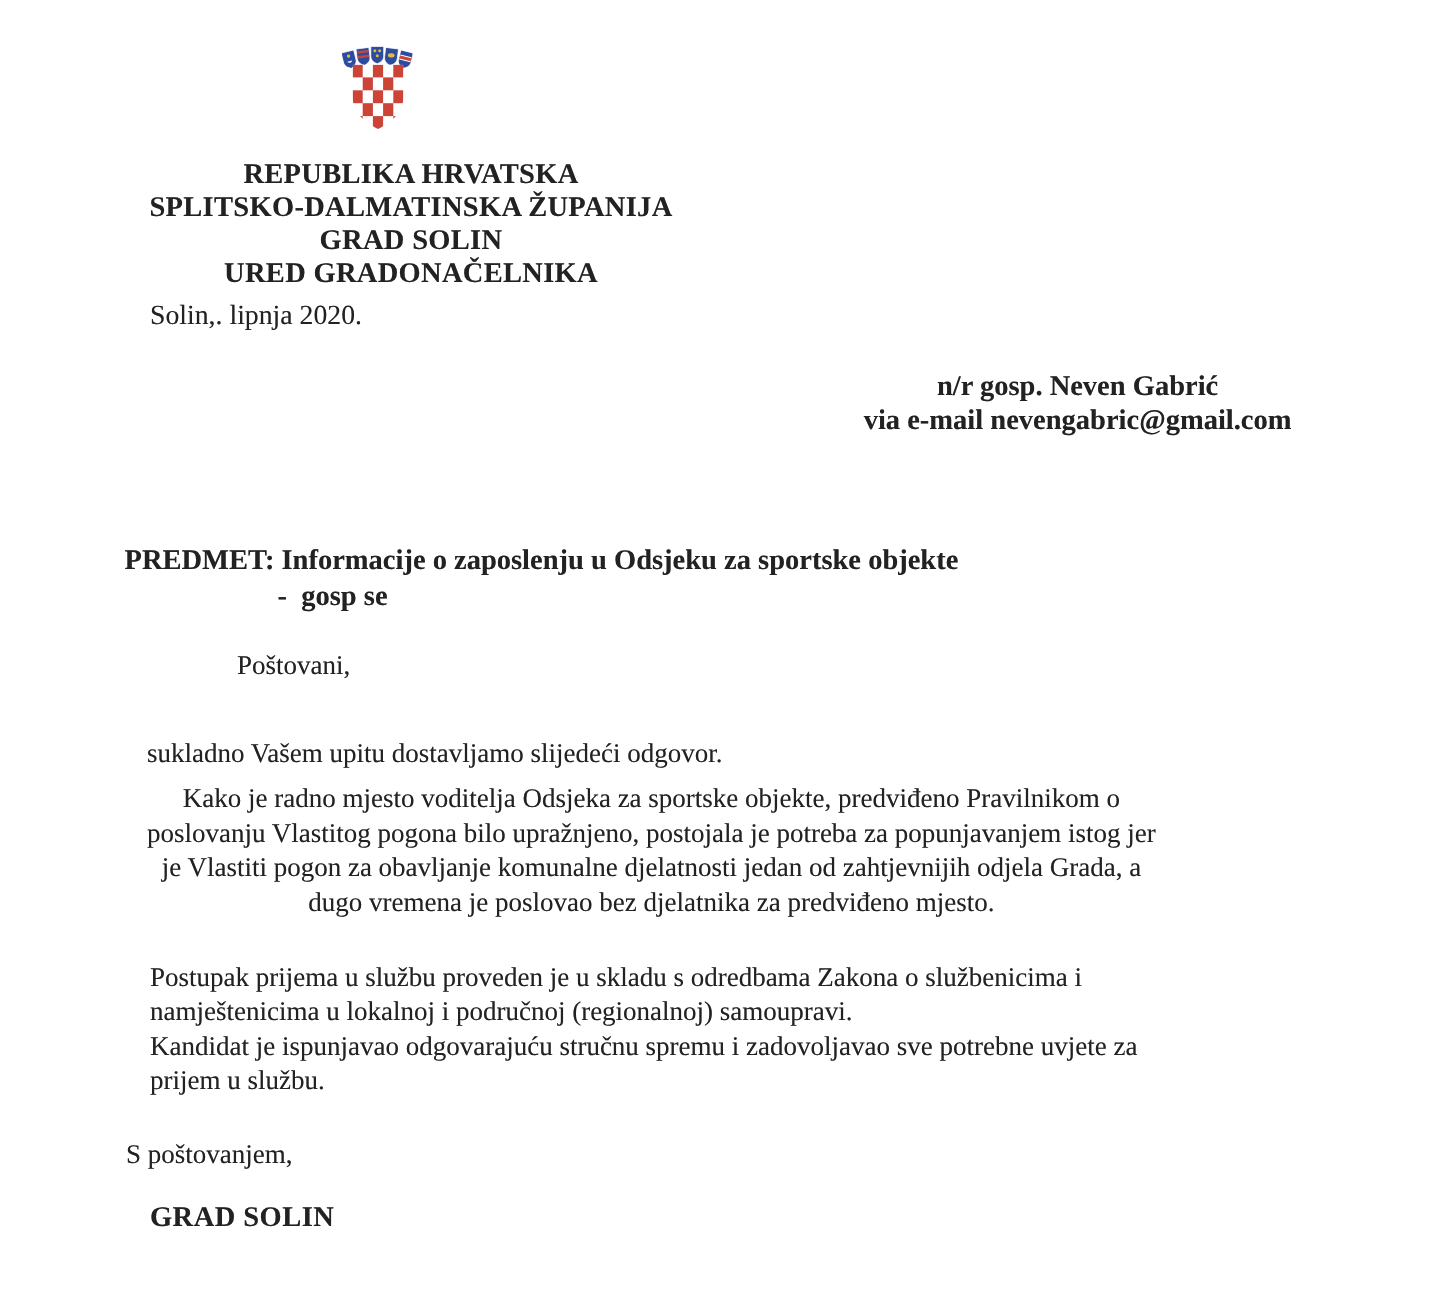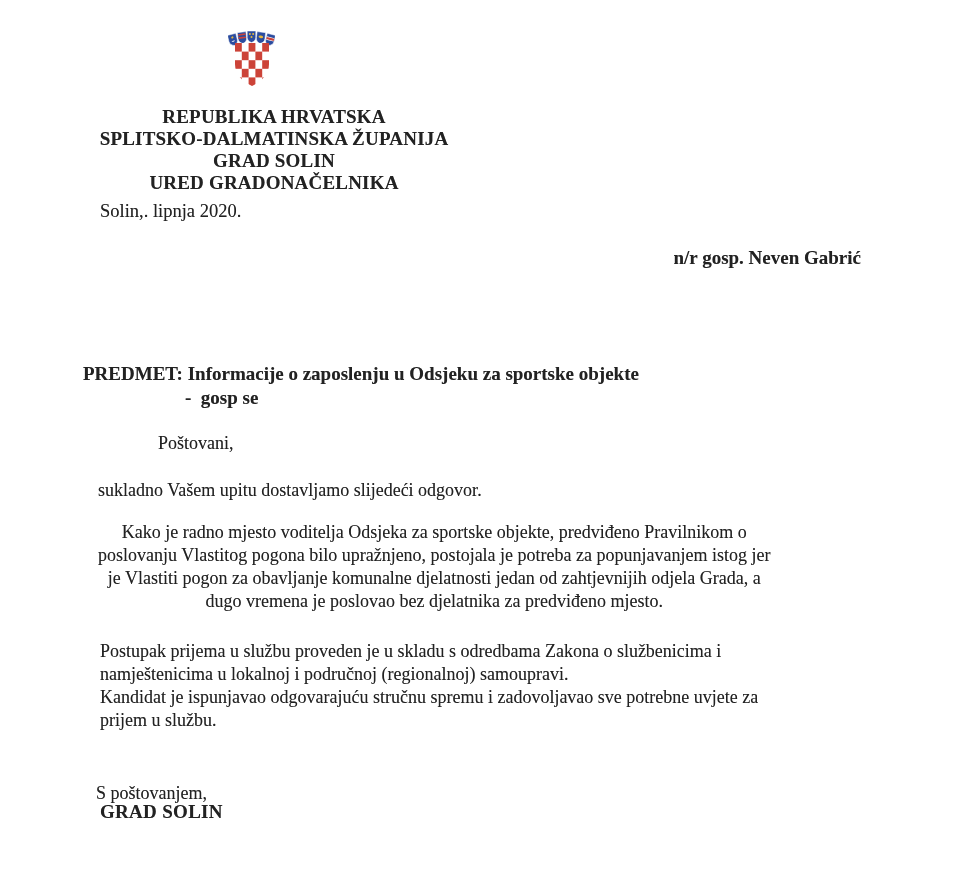--- a/index.html
+++ b/index.html
@@ -26,25 +26,25 @@
     position:absolute; right:102px; top:246px;
     text-align:center; font-weight:bold; font-size:19px; line-height:23px;
   }
   .subject {
     position:absolute; left:83px; top:362px;
     font-weight:bold; font-size:19px; line-height:24px;
   }
   .subject .subject-line2 { white-space:pre; padding-left:102px; }
   .body-text { font-size:18px; }
   .salutation { position:absolute; left:158px; top:433px; }
-  .intro      { position:absolute; left:98px;  top:480px; }
+  .intro      { position:absolute; left:98px;  top:492px; }
   .para       { white-space:pre-line; line-height:23px; }
   .para1      { position:absolute; left:98px;  top:521px;text-align:center; }
   .para2      { position:absolute; left:100px;  top:640px; }
-  .closing    { position:absolute; left:96px; top:759px;margin-top:24px; }
+  .closing    { position:absolute; left:84px; top:759px; }
   .signature  {
     position:absolute; left:100px; top:801px;
     font-size:19px; font-weight:bold; letter-spacing:0.3px;
   }
 </style>
 </head>
 <body>
 
 <div class="page">
 
@@ -109,20 +109,21 @@
     <div>GRAD SOLIN</div>
     <div>URED GRADONAČELNIKA</div>
   </div>
 
   <div class="dateline">
     <span class="place">Solin,</span><span>. lipnja 2020.</span>
   </div>
 
   <div class="recipient">
     <div>n/r gosp. Neven Gabrić</div>
+    <div>via e-mail nevengabric@gmail.com</div>
   </div>
 
   <div class="subject">
     <div>PREDMET: Informacije o zaposlenju u Odsjeku za sportske objekte</div>
     <div class="subject-line2">-  gosp se</div>
   </div>
 
   <div class="body-text salutation">Poštovani,</div>
   <div class="body-text intro">sukladno Vašem upitu dostavljamo slijedeći odgovor.</div>
   <div class="body-text para para1">Kako je radno mjesto voditelja Odsjeka za sportske objekte, predviđeno Pravilnikom o

